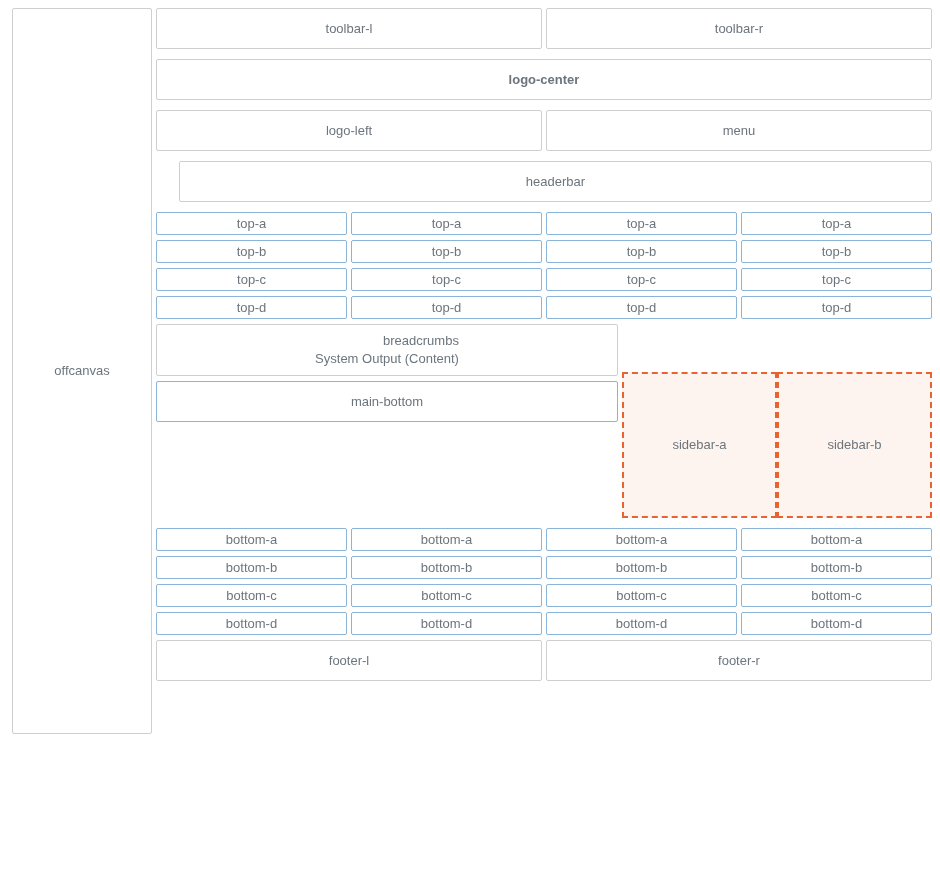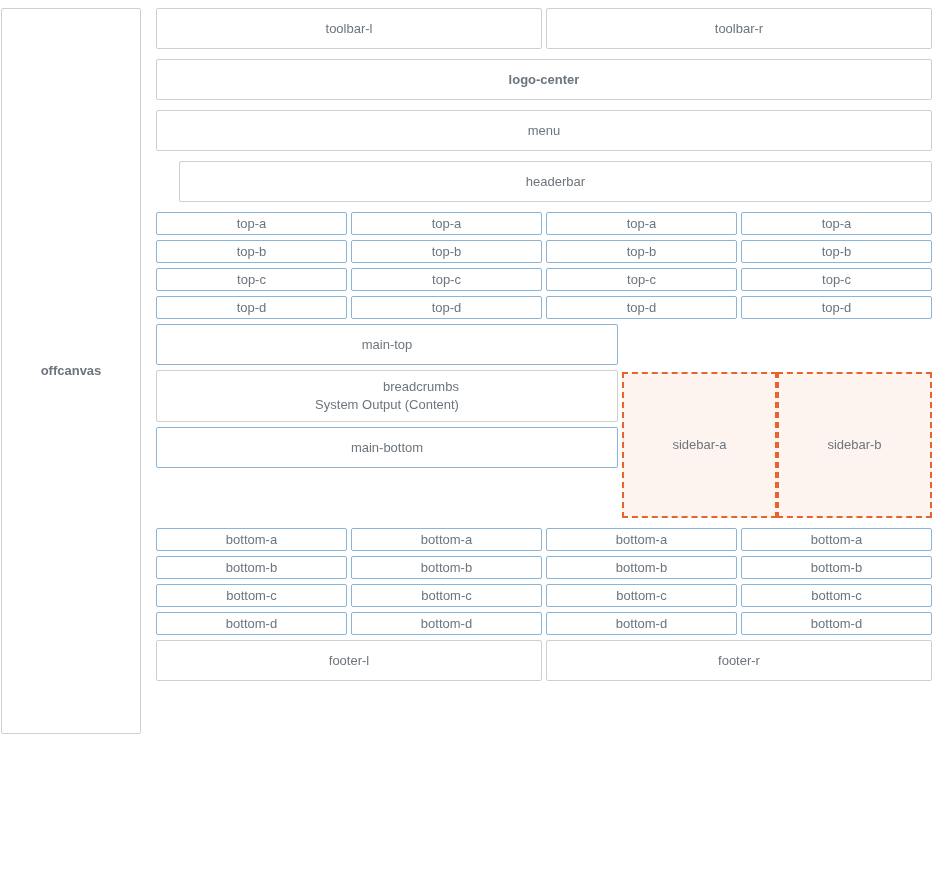--- a/index.html
+++ b/index.html
@@ -46,25 +46,24 @@
   }
   .box.dashed {
     border: 2px dashed #e8642f;
     background: #fdf4ef;
     border-radius: 0;
   }
 
   
   #offcanvas {
     position: absolute;
-    left: 1px;
+    left: 12px;
     top: 8px;
     width: 140px;
     height: 726px;
-    font-weight: bold;
   }
 
   
   #stack {
     position: absolute;
     left: 156px;
     top: 8px;
     width: 776px;
   }
 
@@ -136,20 +135,23 @@
       </div>
     </div>
 
     <div class="row h-logo">
       <div class="box gray">
         <span>logo-center</span>
       </div>
     </div>
 
     <div class="row h-menu">
+      <div class="box gray col-logoleft">
+        <span>logo-left</span>
+      </div>
       <div class="box gray col-menu">
         <span>menu</span>
       </div>
     </div>
 
     <div class="row h-header">
       <div class="box gray">
         <span>headerbar</span>
       </div>
     </div>
@@ -209,23 +211,20 @@
       <div class="box blue">
         <span>top-d</span>
       </div>
       <div class="box blue">
         <span>top-d</span>
       </div>
     </div>
 
     <div class="band">
       <div class="band-main">
-        <div class="box blue h-main">
-          <span>main-top</span>
-        </div>
         <div class="box gray h-crumbs">
           <span>breadcrumbs
 System Output (Content)</span>
         </div>
         <div class="box blue h-main">
           <span>main-bottom</span>
         </div>
       </div>
       <div class="band-side">
         <div class="box dashed">

